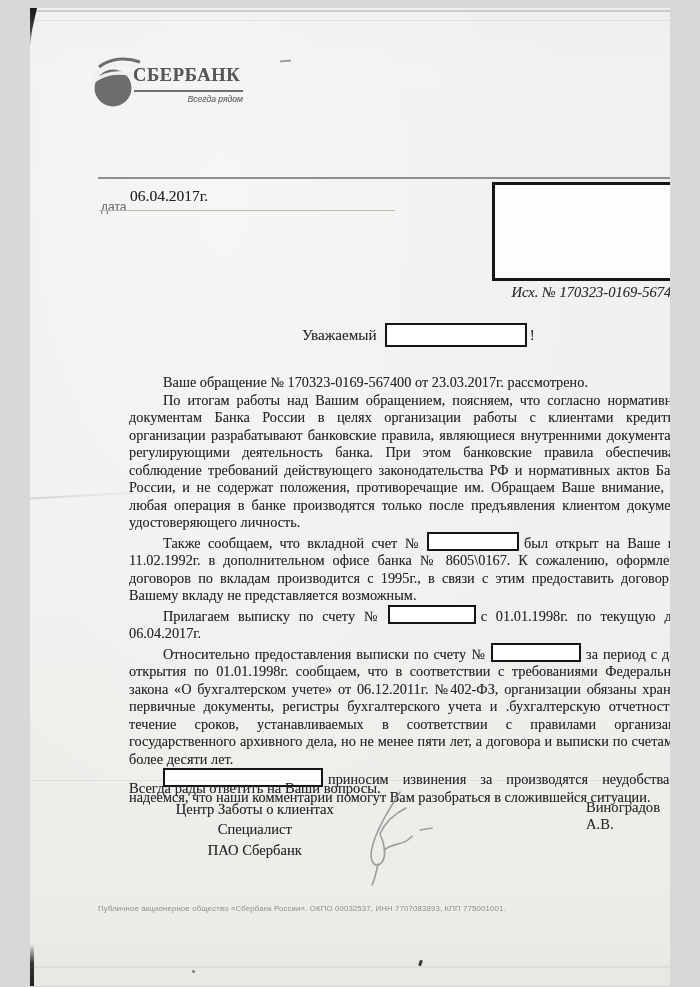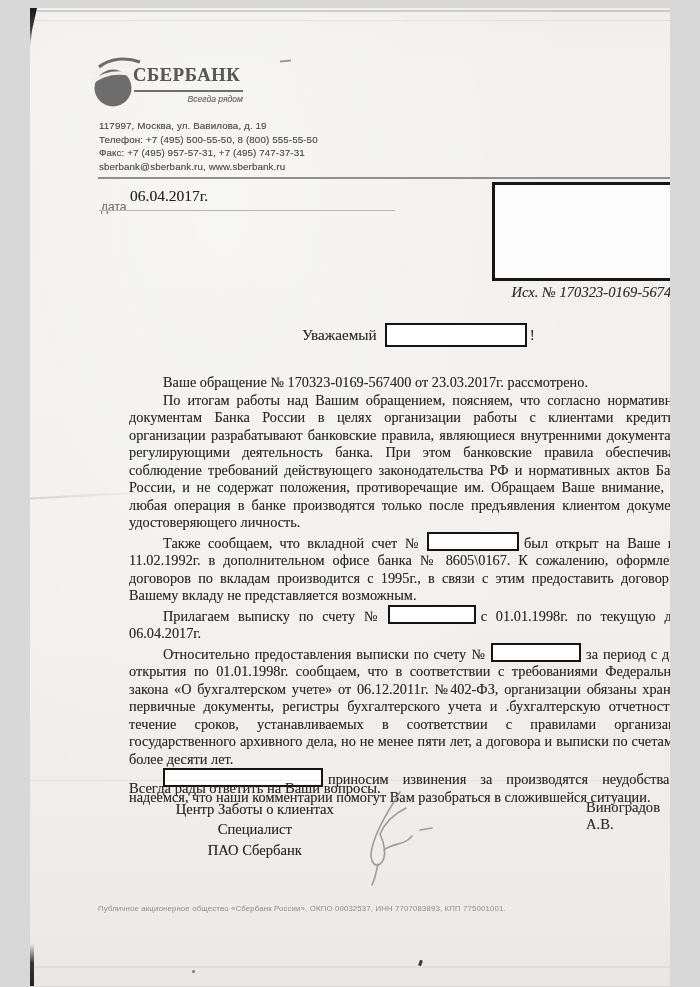--- a/index.html
+++ b/index.html
@@ -80,26 +80,20 @@
       <circle cx="21" cy="32" r="18.5" fill="#6d6d6d"></circle>
       <path d="M-2,28 C12,16 30,14 50,22" stroke="#f1f0ee" stroke-width="3.4" fill="none"></path>
       <path d="M1,19 C14,7 32,6 50,13" stroke="#f1f0ee" stroke-width="3.2" fill="none"></path>
       <path d="M7,11 C18,2 34,1 48,6" stroke="#6d6d6d" stroke-width="3" fill="none"></path>
     </svg>
   </div>
   <div class="abs brand">СБЕРБАНК</div>
   <div class="abs brand-underline"></div>
   <div class="abs brand-tagline">Всегда рядом</div>
 
-  <div class="abs addr">
-    <div>117997, Москва, ул. Вавилова, д. 19</div>
-    <div>Телефон: +7 (495) 500-55-50, 8 (800) 555-55-50</div>
-    <div>Факс: +7 (495) 957-57-31, +7 (495) 747-37-31</div>
-    <div>sberbank@sberbank.ru, www.sberbank.ru</div>
-  </div>
   <div class="abs sep"></div>
 
   <div class="abs date-label">дата</div>
   <div class="abs date-value">06.04.2017г.</div>
   <div class="abs date-underline"></div>
   <div class="abs redact-address"></div>
   <div class="abs outgoing">Исх. № 170323-0169-567400</div>
 
   <div class="abs salutation">
     <span>Уважаемый</span>

